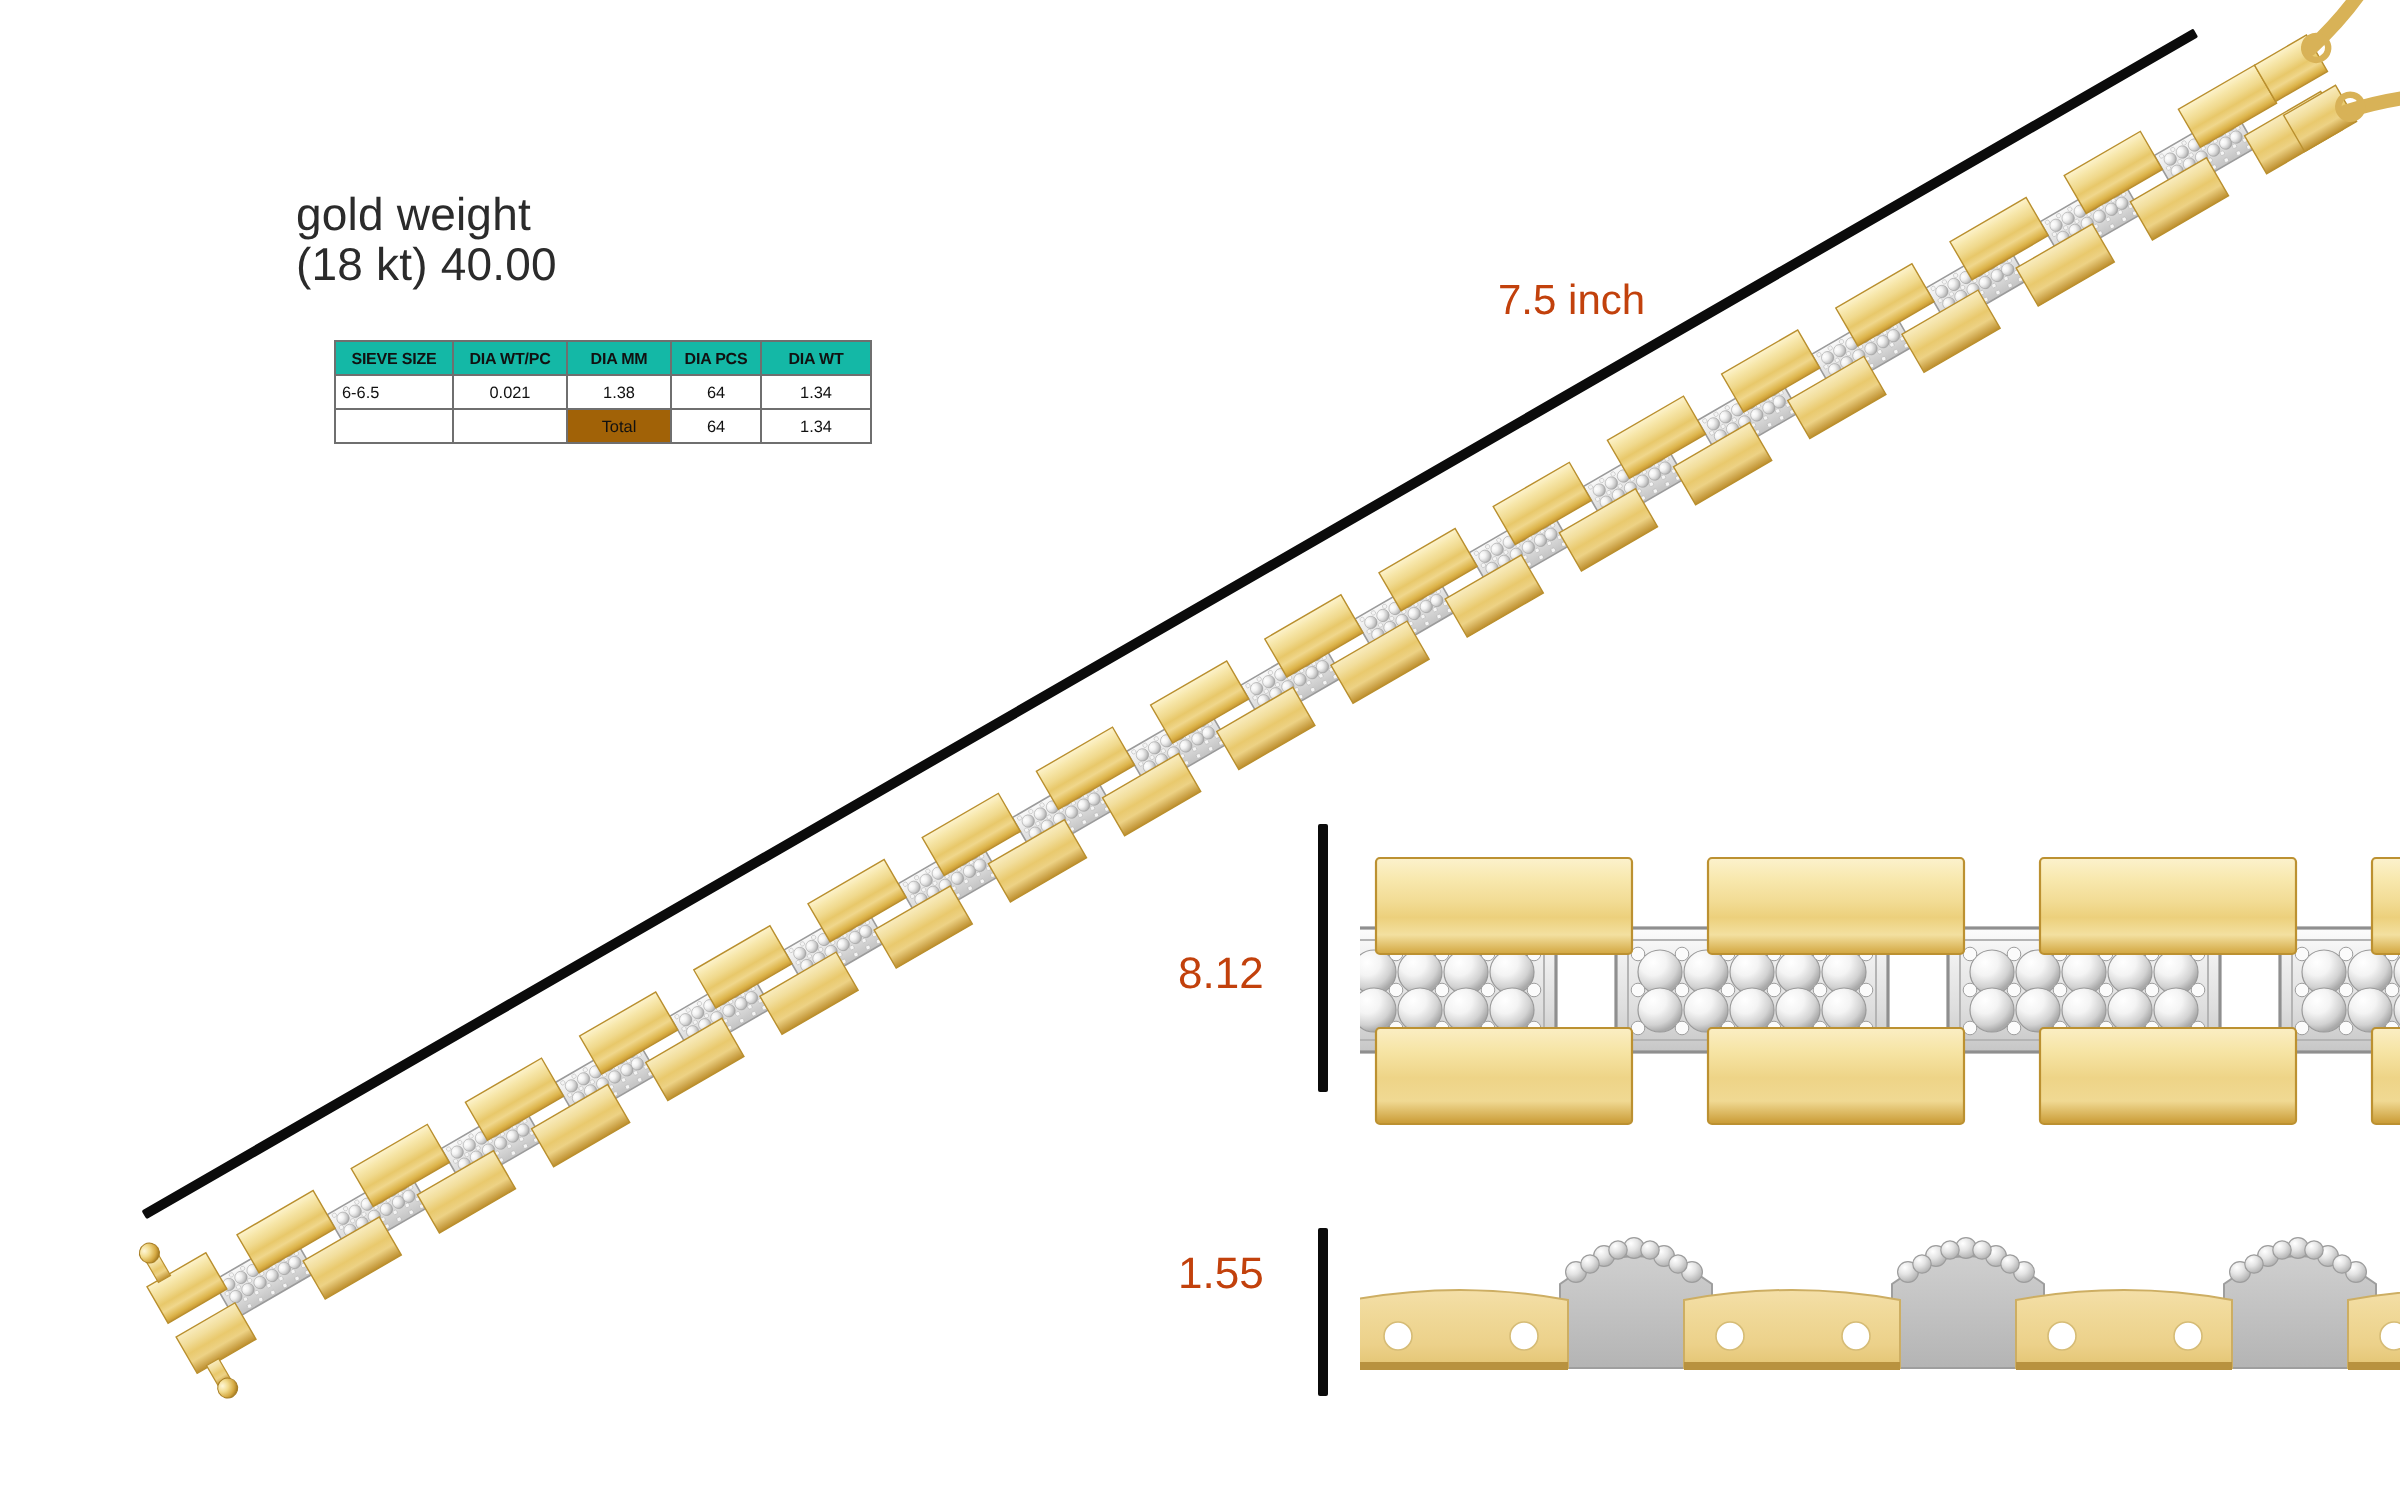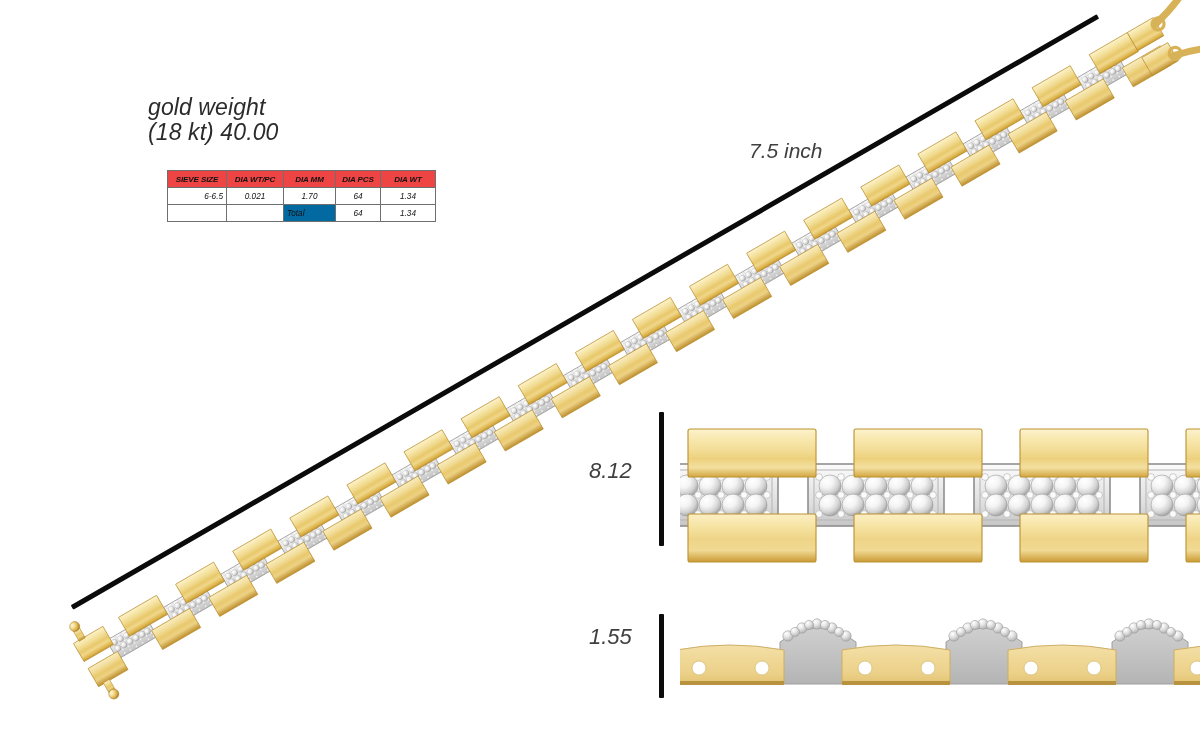--- a/index.html
+++ b/index.html
@@ -10,21 +10,20 @@
   body {
     font-family: "Liberation Sans", sans-serif;
     -webkit-font-smoothing: antialiased;
   }
   #canvas {
     position: relative;
     width: 1200px;
     height: 749px;
     background: #ffffff;
     overflow: hidden;
-    font-style: italic;
   }
 
   
   .gold-weight {
     position: absolute;
     left: 148px;
     top: 95px;
     font-size: 23px;
     line-height: 25px;
     color: #2b2b2b;
@@ -43,48 +42,48 @@
     table-layout: fixed;
   }
   .spec-table td, .spec-table th {
     border: 1px solid #6f6f6f;
     padding: 1px 3px;
     height: 14px;
     overflow: hidden;
     white-space: nowrap;
   }
   .spec-table thead th {
-    background: #ef4444;
+    background: #14b8a6;
     font-weight: bold;
     text-align: center;
     font-size: 8px;
     letter-spacing: -0.1px;
   }
   .spec-table tbody td { background: #ffffff; text-align: center; }
-  .spec-table tbody td.left { text-align: right; }
+  .spec-table tbody td.left { text-align: left; }
   .spec-table tbody td.total-cell {
-    background: #0369a1;
-    text-align: left;
+    background: #a16207;
+    text-align: center;
     font-weight: normal;
   }
   .spec-table tbody td.blank { background:#ffffff; border-color:#6f6f6f;}
   .c1 { width: 52px; }
   .c2 { width: 50px; }
   .c3 { width: 45px; }
   .c4 { width: 38px; }
   .c5 { width: 48px; }
 
   
   .dim-label {
     position: absolute;
     font-size: 22px;
-    color: #404040;
+    color: #c2410c;
   }
   #label-length { left: 749px; top: 139px; font-size: 21px; }
-  #label-width  { left: 589px; top: 458px; text-align: center; }
+  #label-width  { left: 589px; top: 474px; text-align: center; }
   #label-thick  { left: 589px; top: 624px; }
 
   .dim-line-v {
     position: absolute;
     width: 5px;
     background: #0b0b0b;
     border-radius: 1px;
   }
   #dimline-width { left: 659px; top: 412px; height: 134px; }
   #dimline-thick { left: 659px; top: 614px; height: 84px; }
@@ -116,21 +115,21 @@
         <th class="c2">DIA WT/PC</th>
         <th class="c3">DIA MM</th>
         <th class="c4">DIA PCS</th>
         <th class="c5">DIA WT</th>
       </tr>
     </thead>
     <tbody>
       <tr>
         <td class="left">6-6.5</td>
         <td>0.021</td>
-        <td>1.70</td>
+        <td>1.38</td>
         <td>64</td>
         <td>1.34</td>
       </tr>
       <tr>
         <td class="blank"></td>
         <td class="blank"></td>
         <td class="total-cell">Total</td>
         <td>64</td>
         <td>1.34</td>
       </tr>

